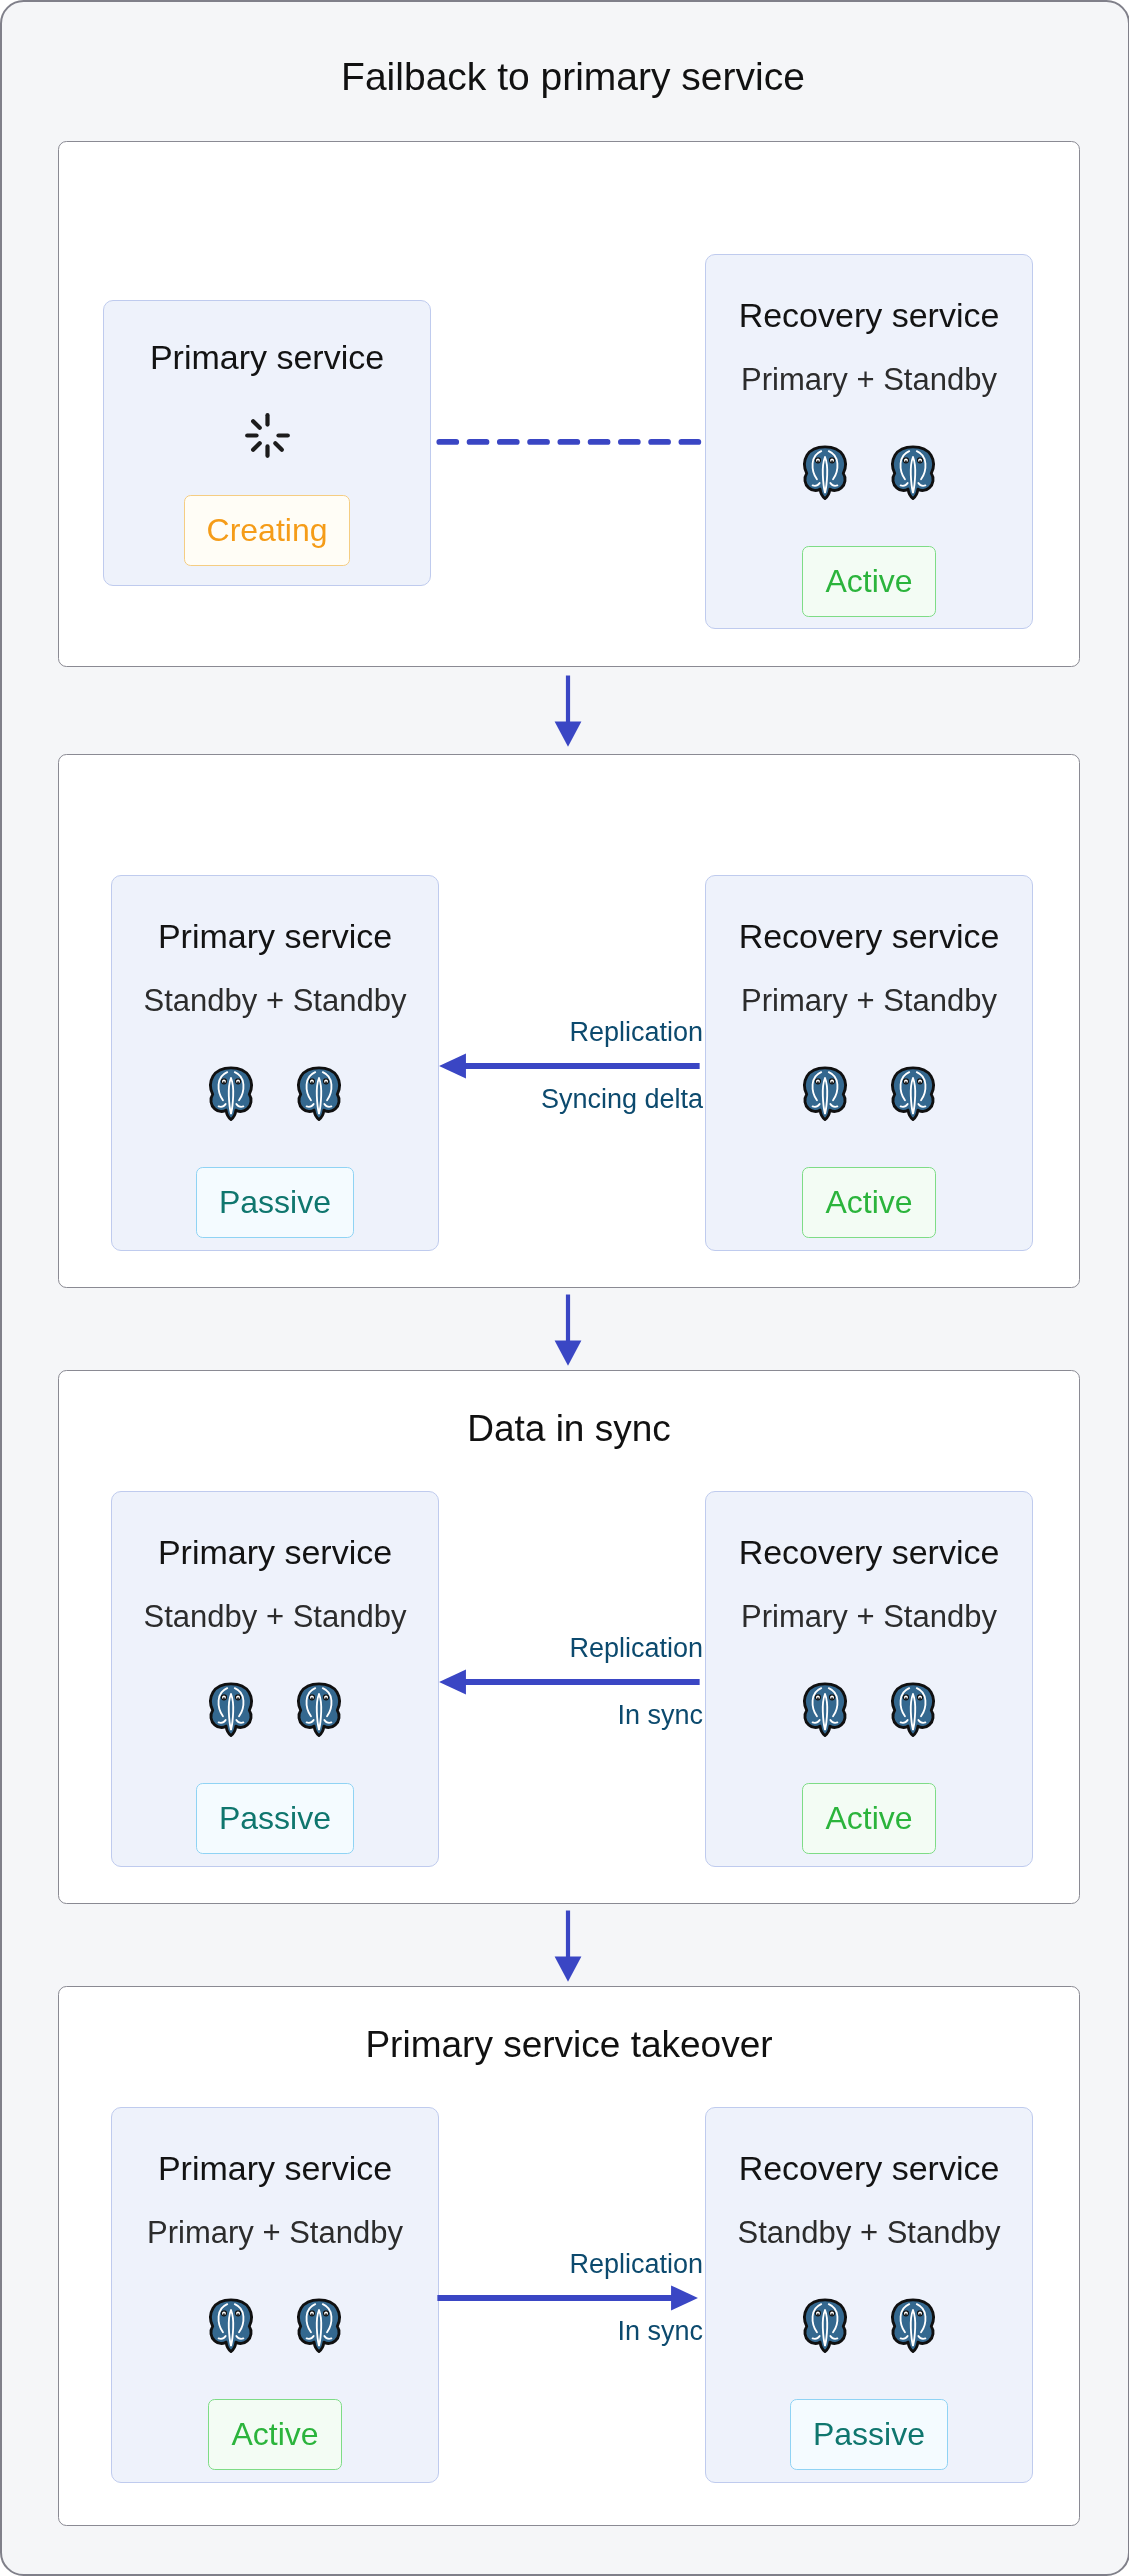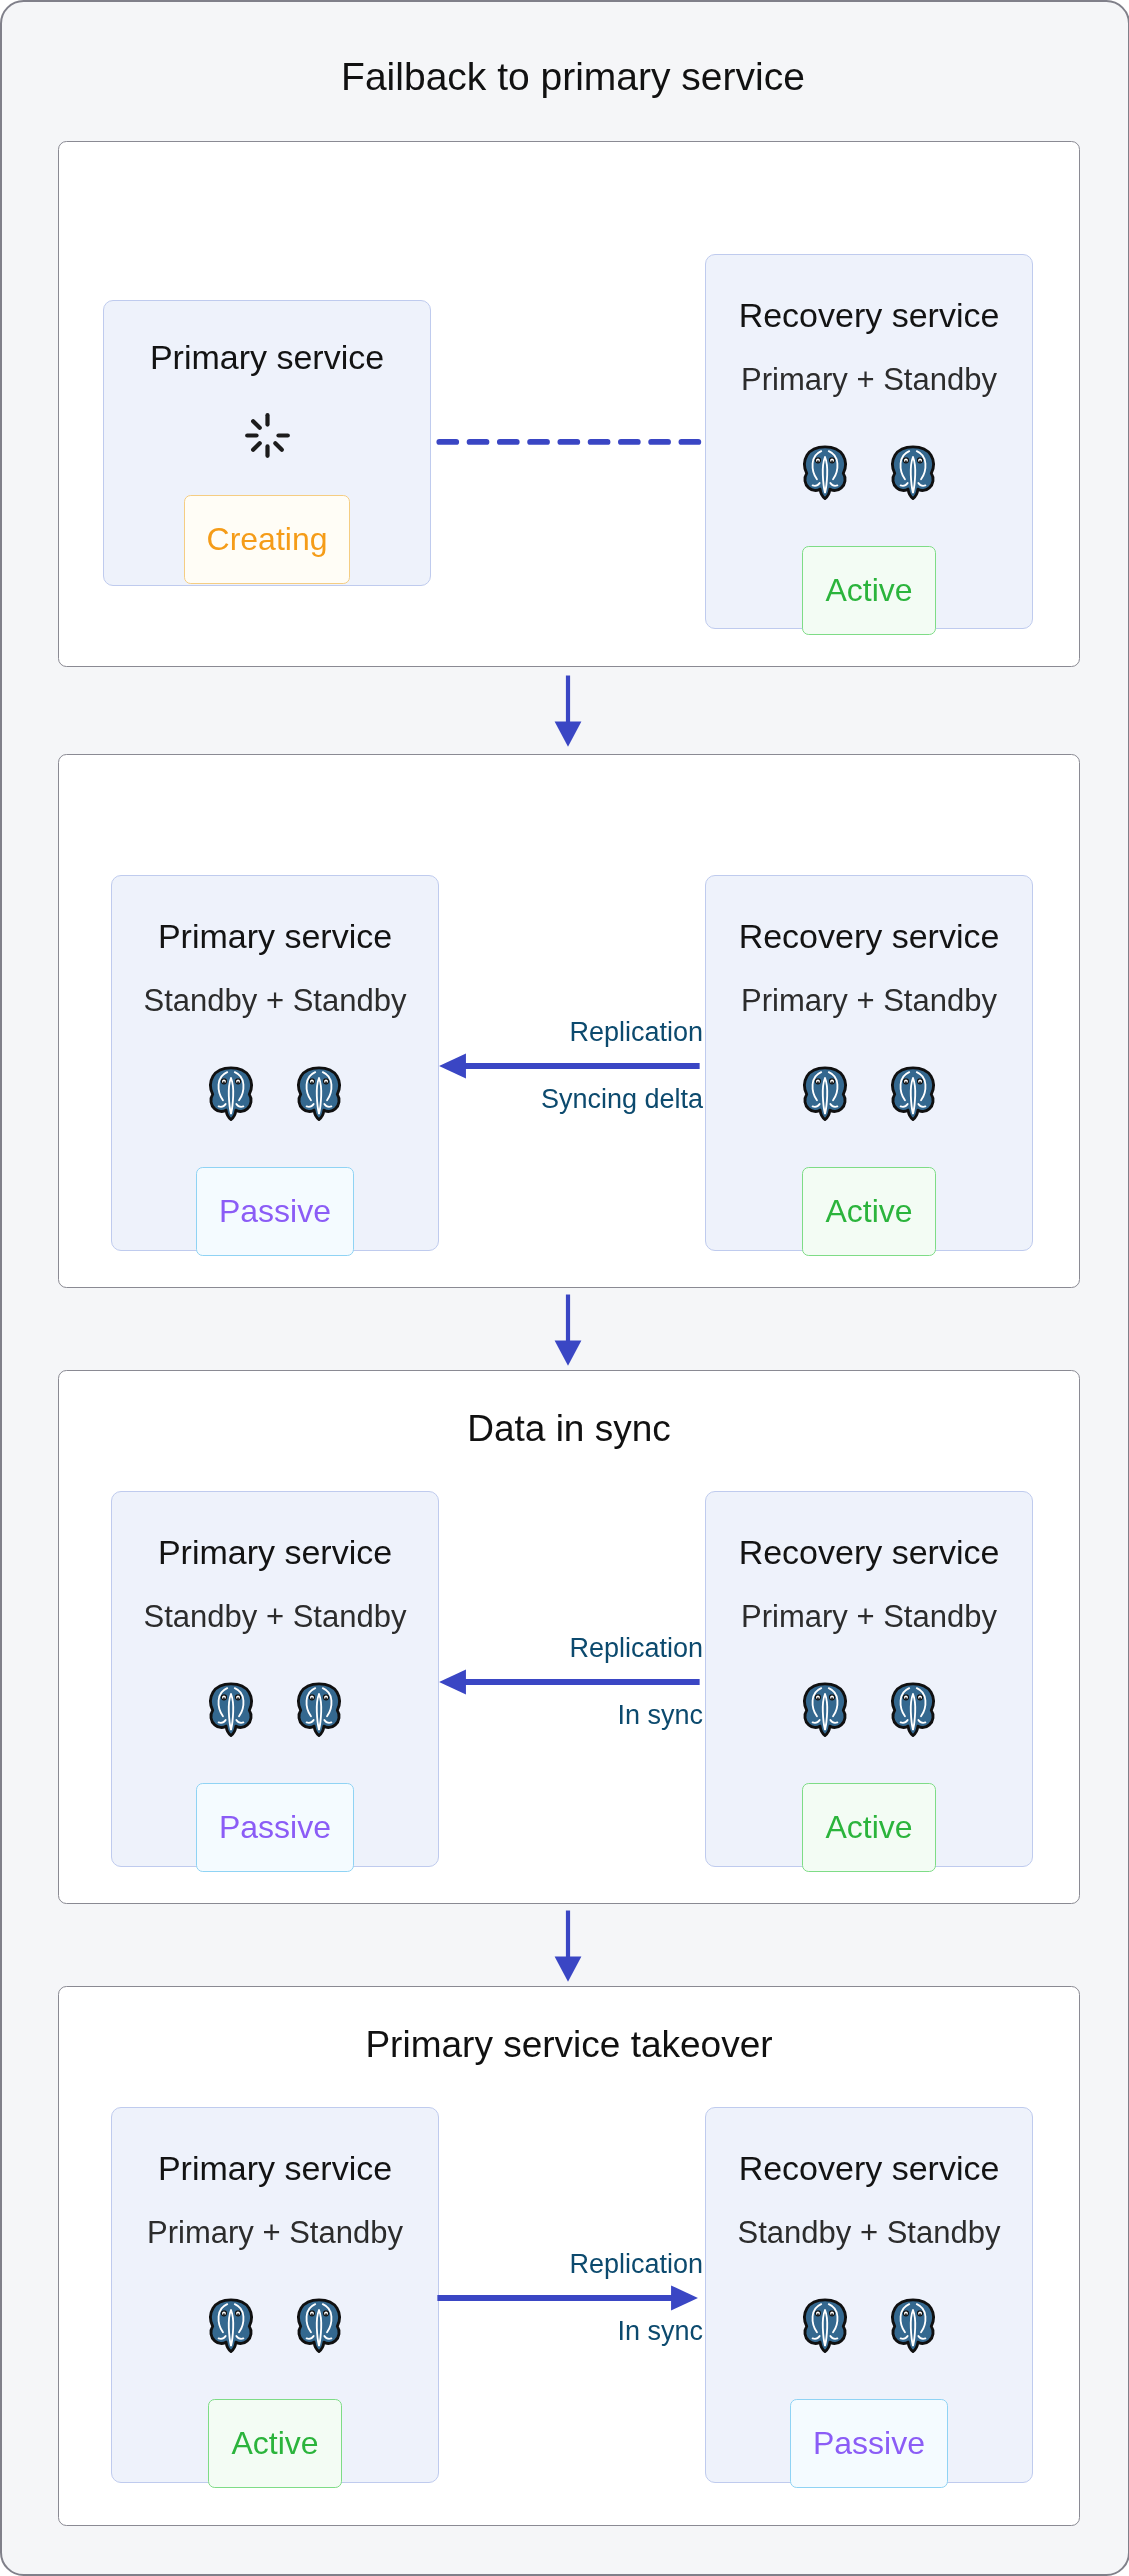--- a/index.html
+++ b/index.html
@@ -44,26 +44,26 @@
   }
   .elephant-row {
     position:absolute; left:0; right:0; top:189px;
     display:flex; justify-content:center; gap:32px;
   }
   .elephant { width:56px; height:57px; }
   .spinner-wrap { position:absolute; left:0; right:0; top:110px; display:flex; justify-content:center; }
   .badge-row { position:absolute; left:0; right:0; top:291px; text-align:center; }
   .card--s1-left .badge-row { top:194px; }
   .badge {
-    display:inline-block; font-size:32px; line-height:39px; padding:24px 22px;
+    display:inline-block; font-size:32px; line-height:39px; padding:15px 22px;
     border-radius:6.7px; border:1.7px solid; background:#fff;
   }
   .badge--creating { color:#f59c18; border-color:#f5cd82; background:#fffdf6; }
   .badge--active   { color:#2bb43c; border-color:#7edc86; background:#f3fcf4; }
-  .badge--passive  { color:#8b5cf6; border-color:#8fd3f4; background:#f4fbff; }
+  .badge--passive  { color:#0f766e; border-color:#8fd3f4; background:#f4fbff; }
   .conn-label {
     position:absolute; left:375px; width:269px; text-align:right;
     font-size:27px; line-height:34px; color:#0c4a6e;
   }
   .conn-label--top { top:260px; }
   .conn-label--bottom { top:327px; }
   .conn-arrow, .conn-dashed { position:absolute; left:375px; top:294px; }
   .conn-dashed { left:377px; }
   .v-arrow { position:absolute; left:549px; }
   .v-arrow--1 { top:671px; }

